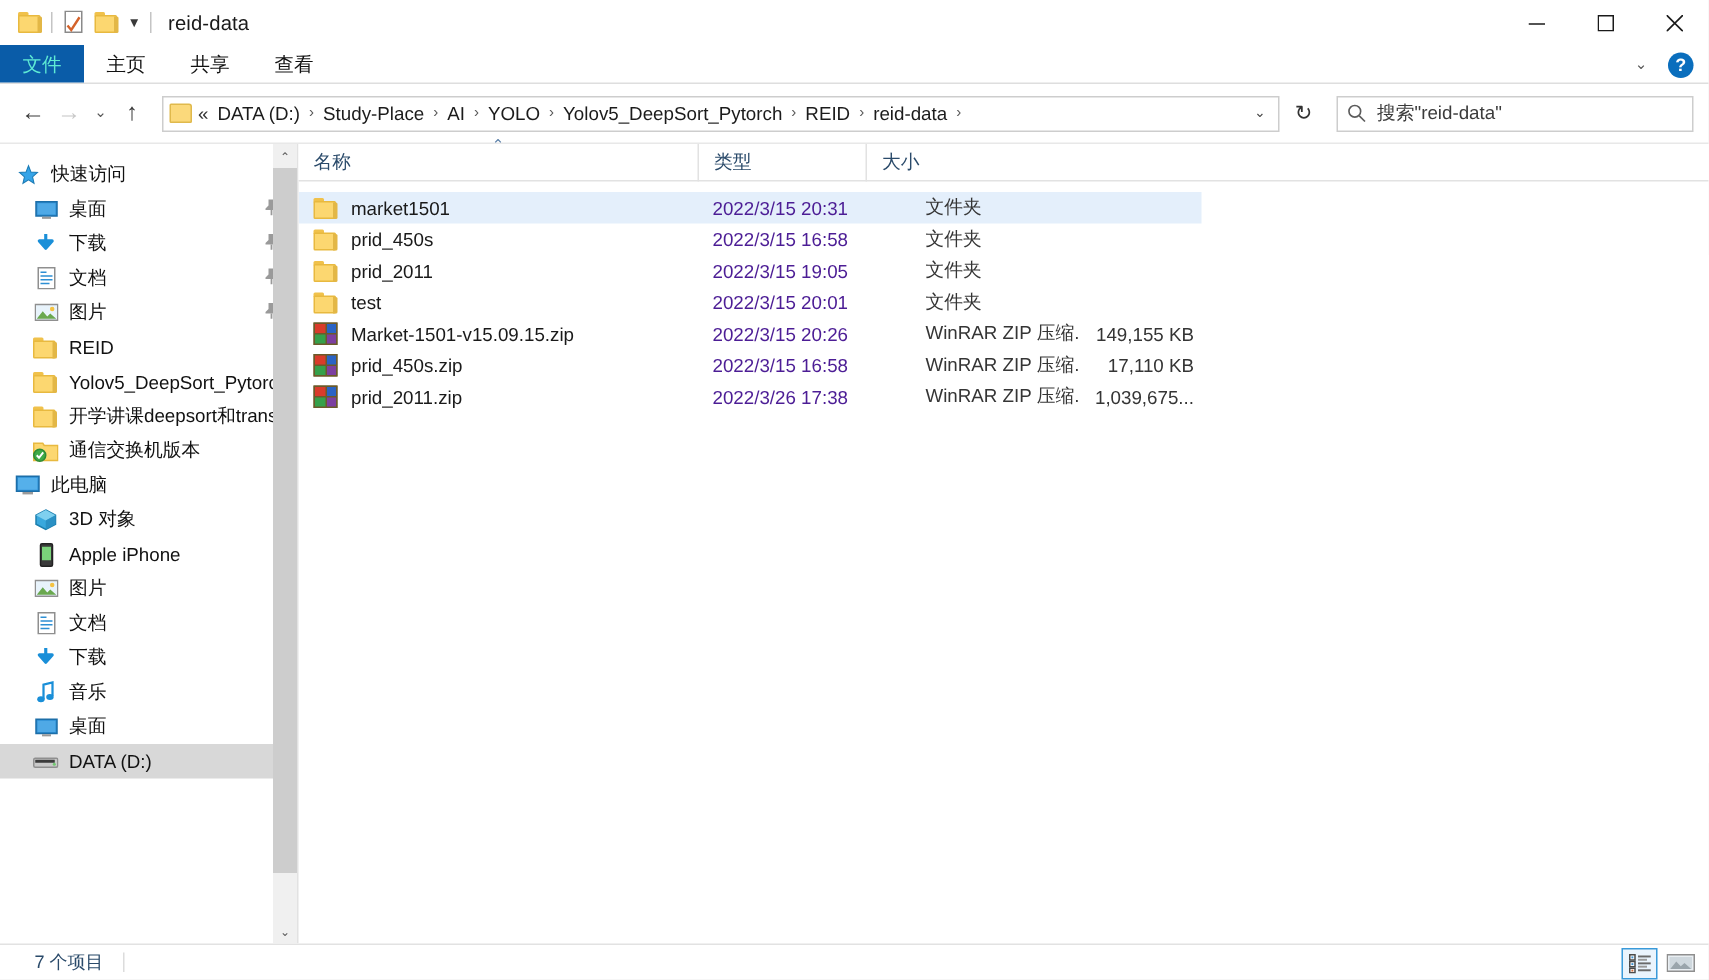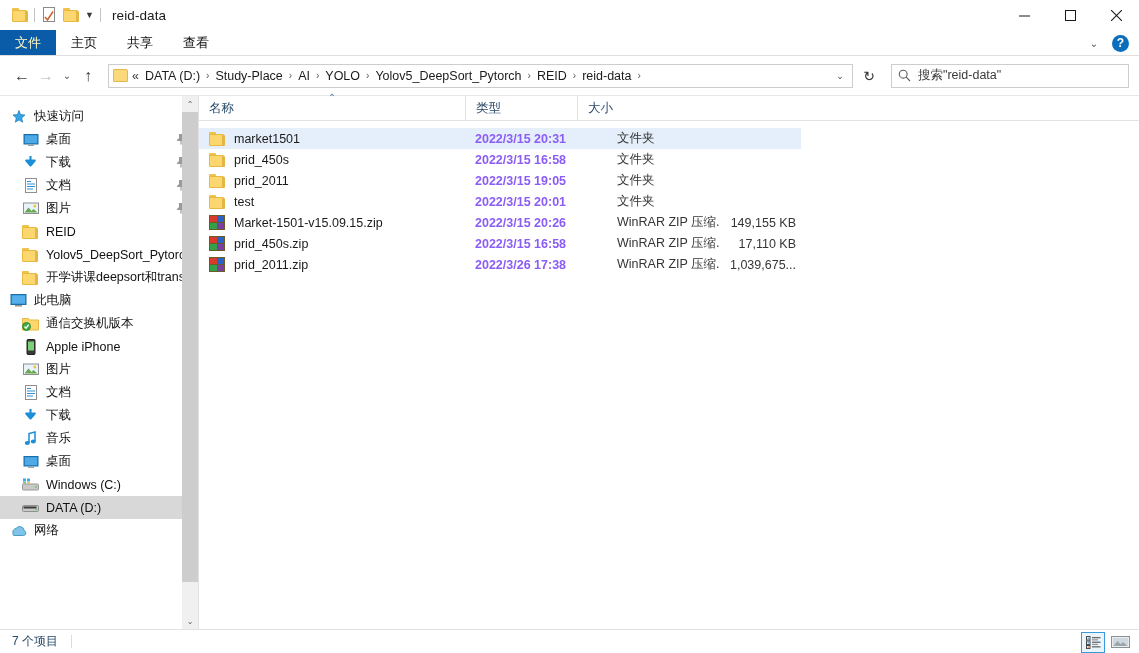--- a/index.html
+++ b/index.html
@@ -43,21 +43,21 @@
   
   .ribbon {
     height: 26px; flex: 0 0 26px; display: flex;
     align-items: stretch; background: #fff;
     border-bottom: 1px solid #dedede; position: relative;
   }
   .rtab {
     display: flex; align-items: center; justify-content: center;
     font-size: 13px; color: #111; padding: 0 14px; min-width: 56px;
   }
-  .rtab.active { background: #0a5ca8; color: #fef9c3; }
+  .rtab.active { background: #0a5ca8; color: #5eead4; }
   .ribbon-right {
     position: absolute; right: 4px; top: 0; height: 26px;
     display: flex; align-items: center; gap: 10px; padding-right: 6px;
   }
   .chev-collapse { font-size: 10px; color: #555; width: 16px; text-align: center; }
   .help-btn {
     width: 17px; height: 17px; border-radius: 50%;
     background: #0a6ebd; color: #fff; font-size: 12px; font-weight: bold;
     display: flex; align-items: center; justify-content: center;
   }
@@ -187,21 +187,21 @@
     height: 21px; display: flex; align-items: center;
     width: 602px; white-space: nowrap;
   }
   .row.selected { background: #e4effb; }
   .cell {
     font-size: 12.5px; color: #1a1a1a;
     height: 24px; display: flex; align-items: center;
     overflow: hidden; box-sizing: border-box;
   }
   .cell-name { width: 266px; flex: 0 0 266px; padding-left: 10px; gap: 8px; }
-  .cell-date { width: 142px; flex: 0 0 142px; padding-left: 10px; color: #8b5cf6; font-weight: bold; }
+  .cell-date { width: 142px; flex: 0 0 142px; padding-left: 10px; color: #4c1d95; }
   .cell-type { width: 112px; flex: 0 0 112px; padding-left: 10px; color: #353535; }
   .cell-size {
     width: 86px; flex: 0 0 86px; padding-right: 9px;
     justify-content: flex-end; color: #353535;
   }
   .row-ico { width: 17px; height: 16px; flex: 0 0 17px; display: flex; align-items: center; }
 
   
   .ficon { width: 17px; height: 14px; position: relative; }
   .ficon .tab {
@@ -223,21 +223,21 @@
   .rar i { display: block; }
   .rar .q1 { background: #d93b2b; }
   .rar .q2 { background: #2a63c4; }
   .rar .q3 { background: #35a04a; }
   .rar .q4 { background: #7c3fa0; }
 
   
   .statusbar {
     height: 24px; flex: 0 0 24px; background: #fff;
     border-top: 1px solid #e2e2e2;
-    display: flex; align-items: center; padding-left: 12px;
+    display: flex; align-items: center; padding-left: 23px;
     position: relative;
     text-align: center;
   }
   .status-text { font-size: 12px; color: #2a4a6a; }
   .status-div { width: 1px; height: 13px; background: #dcdcdc; margin-left: 13px; }
   .viewtoggles {
     position: absolute; right: 7px; top: 0; height: 24px;
     display: flex; align-items: center; gap: 3px;
   }
   .vbtn {
@@ -464,42 +464,52 @@
           <span class="nav-ico">
             <div class="ficon">
                 <div class="tab"></div>
                 <div class="bod"></div>
                 <div class="shade"></div>
               </div>
           </span>
           <span class="nav-label">开学讲课deepsort和transformer</span>
         </div>
 
-        <div class="nav-item root">
-          <span class="nav-ico">
-            <svg width="17" height="15" viewBox="0 0 17 15">
-                <rect x="1" y="1.5" width="15" height="10" fill="#2d8fd4" stroke="#1c6ea8"></rect>
-                <rect x="2" y="2.5" width="13" height="8" fill="#55b0ea"></rect>
-                <rect x="5" y="12" width="7" height="1.6" fill="#9a9a9a"></rect>
-              </svg>
-          </span>
-          <span class="nav-label">此电脑</span>
-        </div>
-
         <div class="nav-item">
           <span class="nav-ico">
             <svg width="17" height="15" viewBox="0 0 17 15">
               <path d="M0.5 2.5 h6 l1 1.5 h9 v10 h-16 Z" fill="#fcd770" stroke="#e8b93f"></path>
               <circle cx="4.5" cy="10.5" r="4" fill="#3faa47" stroke="#2d8a36"></circle>
               <path d="M2.5 10.5 L4 12.2 L6.8 8.6" stroke="#fff" stroke-width="1.3" fill="none"></path>
             </svg>
           </span>
           <span class="nav-label">通信交换机版本</span>
         </div>
 
+        <div class="nav-item root">
+          <span class="nav-ico">
+            <svg width="17" height="15" viewBox="0 0 17 15">
+                <rect x="1" y="1.5" width="15" height="10" fill="#2d8fd4" stroke="#1c6ea8"></rect>
+                <rect x="2" y="2.5" width="13" height="8" fill="#55b0ea"></rect>
+                <rect x="5" y="12" width="7" height="1.6" fill="#9a9a9a"></rect>
+              </svg>
+          </span>
+          <span class="nav-label">此电脑</span>
+        </div>
+
+        <div class="nav-item">
+          <span class="nav-ico">
+            <svg width="15" height="15" viewBox="0 0 15 15">
+                <path d="M7.5 1 L14 4.5 v6 L7.5 14 L1 10.5 v-6 Z" fill="#39a8dd" stroke="#1d7fae"></path>
+                <path d="M7.5 1 L14 4.5 L7.5 8 L1 4.5 Z" fill="#7fd0ef"></path>
+                <path d="M7.5 8 L14 4.5 v6 L7.5 14 Z" fill="#2a90c4"></path>
+              </svg>
+          </span>
+          <span class="nav-label">3D 对象</span>
+        </div>
 
         <div class="nav-item">
           <span class="nav-ico">
             <svg width="10" height="16" viewBox="0 0 10 16">
                 <rect x="1" y="0.5" width="8" height="15" rx="1" fill="#3a3a3a" stroke="#222"></rect>
                 <rect x="2" y="2.5" width="6" height="9" fill="#7ad17a"></rect>
               </svg>
           </span>
           <span class="nav-label">Apple iPhone</span>
         </div>
@@ -553,53 +563,32 @@
           <span class="nav-ico">
             <svg width="16" height="14" viewBox="0 0 16 14">
                 <rect x="1" y="1.5" width="14" height="9.5" fill="#2d8fd4" stroke="#1c6ea8"></rect>
                 <rect x="2" y="2.5" width="12" height="7.5" fill="#4fa9e6"></rect>
                 <rect x="5" y="11.5" width="6" height="1.4" fill="#9a9a9a"></rect>
               </svg>
           </span>
           <span class="nav-label">桌面</span>
         </div>
 
-        <div class="nav-item">
-          <span class="nav-ico">
-            <svg width="17" height="13" viewBox="0 0 17 13">
-              <rect x="0.5" y="6" width="16" height="6" rx="1" fill="#c9c9c9" stroke="#9a9a9a"></rect>
-              <circle cx="14" cy="9" r="1" fill="#6fc96f"></circle>
-              <rect x="1" y="0.5" width="3" height="3" fill="#3fa9e8"></rect>
-                <rect x="5" y="0.5" width="3" height="3" fill="#3fa9e8"></rect>
-              <rect x="1" y="4" width="3" height="1.5" fill="#6ac46a"></rect>
-                <rect x="5" y="4" width="3" height="1.5" fill="#f0c040"></rect>
-            </svg>
-          </span>
-          <span class="nav-label">Windows (C:)</span>
-        </div>
 
         <div class="nav-item selected">
           <span class="nav-ico">
             <svg width="17" height="10" viewBox="0 0 17 10">
               <rect x="0.5" y="2.5" width="16" height="6" rx="1" fill="#c9c9c9" stroke="#8f8f8f"></rect>
               <rect x="1.5" y="3.5" width="13" height="2" fill="#3a3a3a"></rect>
               <circle cx="14.2" cy="6.5" r="1" fill="#6fc96f"></circle>
             </svg>
           </span>
           <span class="nav-label">DATA (D:)</span>
         </div>
 
-        <div class="nav-item root">
-          <span class="nav-ico">
-            <svg width="17" height="12" viewBox="0 0 17 12">
-                <path d="M3 8 a3.5 3.5 0 0 1 3-4.5 a4.5 4.5 0 0 1 8.2 2 a2.6 2.6 0 0 1-0.5 5 H3.6 A2.6 2.6 0 0 1 3 8 Z" fill="#7fc4e8" stroke="#4b9dc4"></path>
-              </svg>
-          </span>
-          <span class="nav-label">网络</span>
-        </div>
       </div>
 
       <div class="sb-scroll">
         <div class="sb-arrow">⌃</div>
         <div class="sb-track">
           <div class="sb-thumb"></div>
         </div>
         <div class="sb-arrow">⌄</div>
       </div>
     </div>

